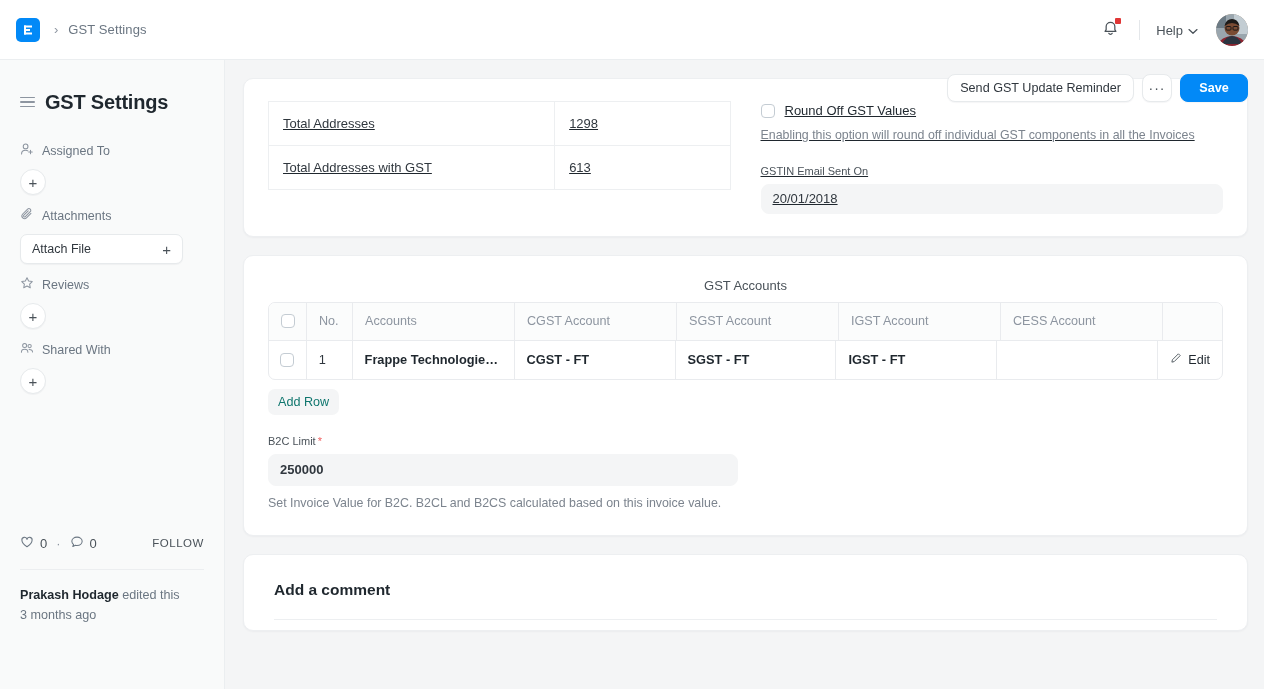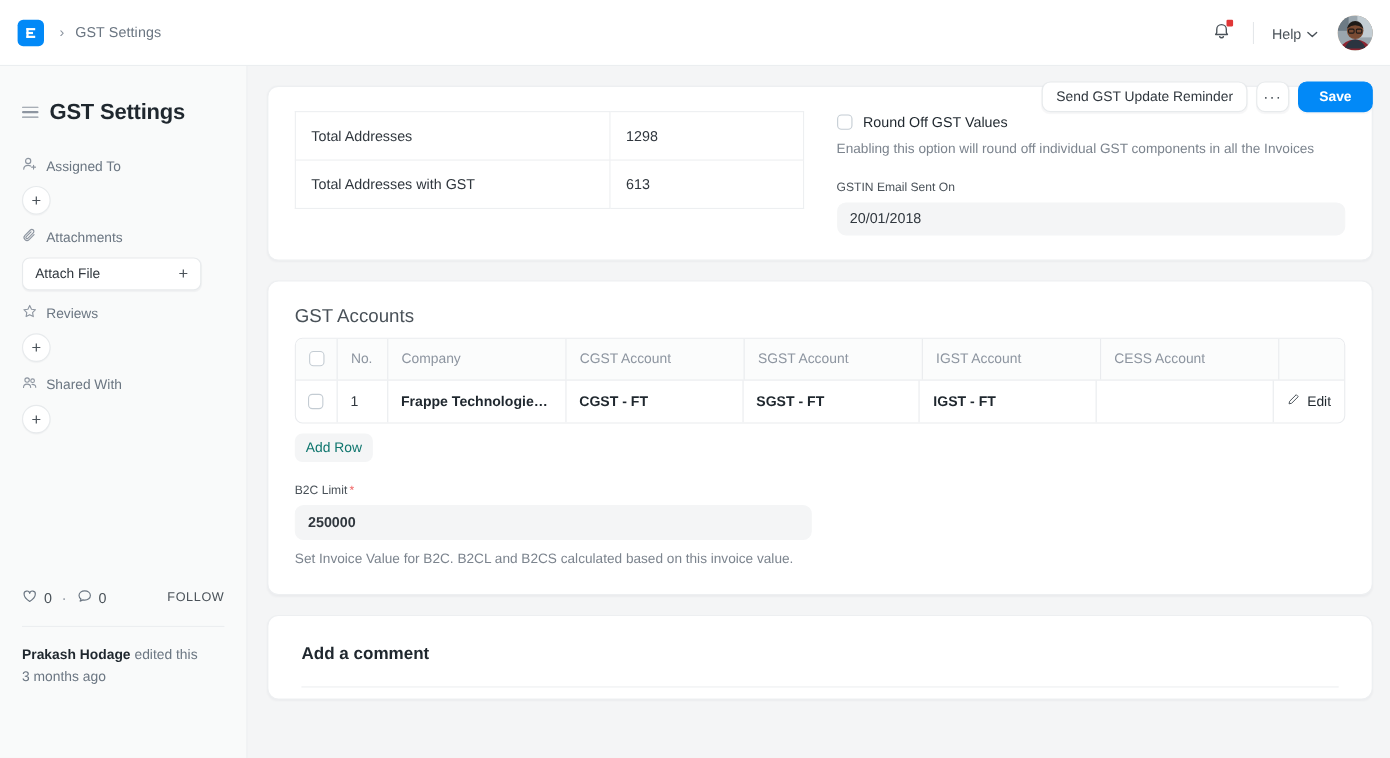--- a/index.html
+++ b/index.html
@@ -130,21 +130,21 @@
   }
   .card {
     background: #fff;
     border: 1px solid #edeff1;
     border-radius: 10px;
     box-shadow: 0 1px 2px rgba(16,24,40,.04);
     margin-bottom: 18px;
   }
   .card-inner { padding: 22px 24px 22px 24px; }
   .two-col { display: flex; gap: 30px; }
-  .col { flex: 1 1 0; min-width: 0; }
+  .col { flex: 1 1 0; min-width: 0; text-decoration: underline; }
 
   
   .kv-table {
     width: 100%; border-collapse: collapse;
     border: 1px solid #edeff1; border-radius: 6px;
     font-size: 13px;
   }
   .kv-table td {
     border: 1px solid #edeff1;
     padding: 12px 14px;
@@ -164,21 +164,21 @@
   .field-label { font-size: 11px; color: #4a5259; margin-bottom: 7px; }
   .field-label .req { color: #f06060; margin-left: 2px; }
   .input-ro {
     height: 30px; background: #f4f5f6; border: 1px solid #f4f5f6;
     border-radius: 8px; display: flex; align-items: center;
     padding: 0 11px; font-size: 13px; color: #30373e;
   }
   .field-block { margin-top: 20px; }
 
   
-  .grid-label { font-size: 17px; color: #4a5259; margin-bottom: 9px; }
+  .grid-label { font-size: 13px; color: #4a5259; margin-bottom: 9px; text-align: center; }
   .grid {
     border: 1px solid #e9ebee; border-radius: 7px; overflow: hidden;
     font-size: 13px;
   }
   .grid-row { display: flex; align-items: stretch; }
   .grid-head { background: #fbfcfc; border-bottom: 1px solid #e9ebee; }
   .gc {
     padding: 0 12px; display: flex; align-items: center;
     border-right: 1px solid #e9ebee;
     height: 37px;
@@ -433,21 +433,21 @@
     <div class="card">
       <div class="card-inner">
         <div class="grid-label">GST Accounts</div>
 
         <div class="grid">
           <div class="grid-row grid-head">
             <div class="gc cb">
               <span class="cbox"></span>
             </div>
             <div class="gc no">No.</div>
-            <div class="gc co">Company</div>
+            <div class="gc co">Accounts</div>
             <div class="gc acc">CGST Account</div>
             <div class="gc acc">SGST Account</div>
             <div class="gc acc">IGST Account</div>
             <div class="gc acc">CESS Account</div>
             <div class="gc edit"></div>
           </div>
 
           <div class="grid-row grid-body">
             <div class="gc cb">
               <span class="cbox"></span>

